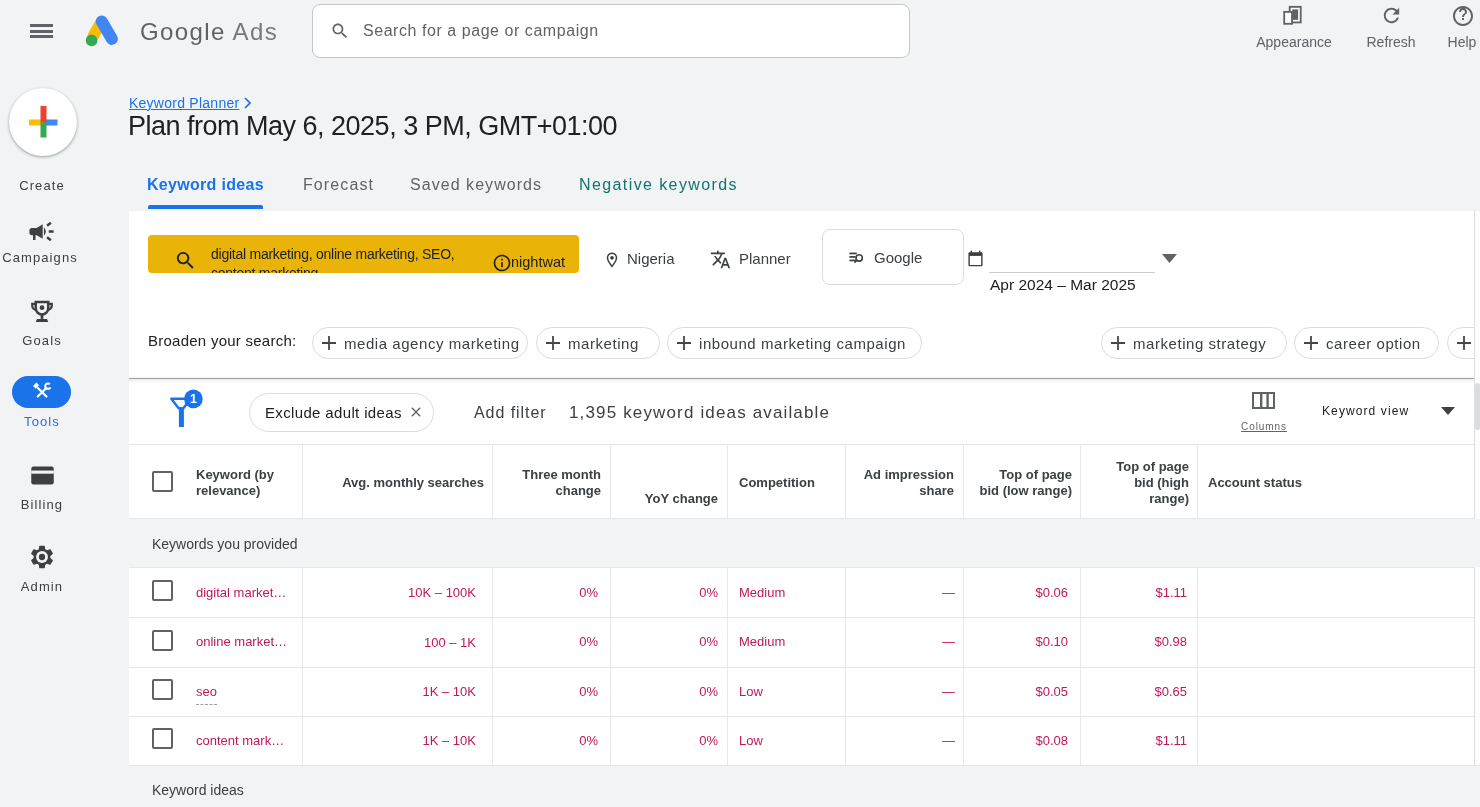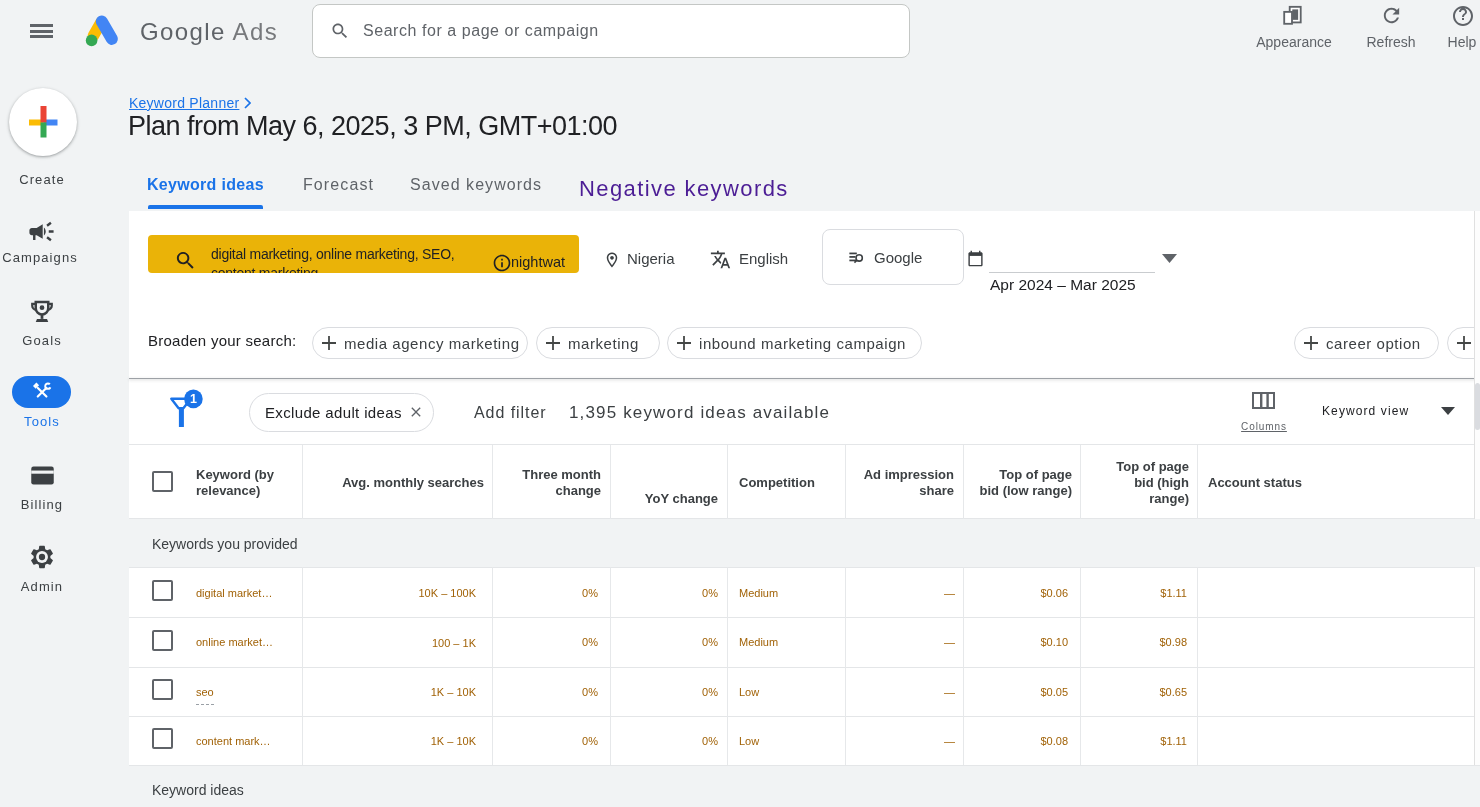--- a/index.html
+++ b/index.html
@@ -10,21 +10,21 @@
   .g8{color:#3c4043;}
   .g9{color:#202124;}
   .g6{color:#5f6368;}
   .blue{color:#1a73e8;}
   .vline{position:absolute;width:1px;background:#e6e8ea;}
   .hline{position:absolute;height:1px;background:#e4e6e8;}
   .cbx{position:absolute;width:17px;height:17px;border:2px solid #5f6368;border-radius:2px;background:#fff;}
   .chip{position:absolute;box-sizing:border-box;height:32px;border:1px solid #dadce0;border-radius:16px;background:#fff;display:flex;align-items:center;font-size:15px;letter-spacing:0.55px;color:#3c4043;padding-left:8px;white-space:nowrap;overflow:hidden;}
   .chip .pl{width:16px;height:16px;margin-right:7px;flex:none;}
   .hdrcell{position:absolute;font-size:13px;font-weight:bold;color:#3c4043;line-height:16px;}
-  .cell{position:absolute;font-size:11px;color:#a16207;line-height:18px;white-space:nowrap;}
+  .cell{position:absolute;font-size:13px;color:#be185d;line-height:18px;white-space:nowrap;}
   .toplabel{position:absolute;font-size:14px;color:#5f6368;text-align:center;}
   .navlabel{position:absolute;font-size:13px;letter-spacing:1.1px;color:#3c4043;text-align:center;width:84px;left:0;}
 </style>
 </head>
 <body>
 <div id="stage">
 
   <div class="abs white" style="left:129px;top:211px;width:1351px;height:596px;"></div>
 
   <div class="abs" style="left:30px;top:24px;width:23px;height:3px;background:#5f6368;"></div>
@@ -59,21 +59,21 @@
     </svg>
   <div class="toplabel" style="left:1444px;top:34px;width:36px;">Help</div>
 
   <div class="abs" style="left:9px;top:88px;width:68px;height:68px;border-radius:50%;background:#fff;box-shadow:0 1px 2px rgba(60,64,67,.3),0 1px 3px 1px rgba(60,64,67,.15);"></div>
   <svg class="abs" style="left:29px;top:106px;" width="29" height="32" viewBox="0 0 29 32">
     <rect x="0" y="13.5" width="14.5" height="6" fill="#fbbc04"></rect>
     <rect x="14.5" y="13.5" width="14" height="6" fill="#4285f4"></rect>
     <rect x="11.5" y="0" width="6" height="16.5" fill="#ea4335"></rect>
     <rect x="11.5" y="16.5" width="6" height="15" fill="#34a853"></rect>
   </svg>
-  <div class="navlabel" style="top:172px;">Create</div>
+  <div class="navlabel" style="top:178px;">Create</div>
 
   <svg class="abs" style="left:27px;top:217px;" width="29" height="29" viewBox="0 0 24 24">
       <path fill="#3c4043" d="M18 11v2h4v-2h-4zm-2 6.61c.96.71 2.21 1.65 3.2 2.39.4-.53.8-1.07 1.2-1.6-.99-.74-2.24-1.68-3.2-2.4-.4.54-.8 1.08-1.2 1.61zM20.4 5.6c-.4-.53-.8-1.07-1.2-1.6-.99.74-2.24 1.68-3.2 2.4.4.53.8 1.07 1.2 1.6.96-.72 2.21-1.65 3.2-2.4zM4 9c-1.1 0-2 .9-2 2v2c0 1.1.9 2 2 2h1v4h2v-4h1l5 3V6L8 9H4zm11.5 3c0-1.33-.58-2.53-1.5-3.35v6.69c.92-.81 1.5-2.02 1.5-3.34z"></path>
     </svg>
   <div class="navlabel" style="top:250px;left:-2px;">Campaigns</div>
 
   <svg class="abs" style="left:27px;top:297px;" width="30" height="30" viewBox="0 0 24 24">
     <path fill="none" stroke="#3c4043" stroke-width="2" d="M7 4h10v5a5 5 0 0 1-10 0z"></path>
     <path fill="none" stroke="#3c4043" stroke-width="1.8" d="M7 5.5H4.2V7a3.2 3.2 0 0 0 3.2 3.2M17 5.5h2.8V7a3.2 3.2 0 0 1-3.2 3.2"></path>
     <circle cx="12" cy="8.5" r="1.9" fill="#3c4043"></circle>
@@ -107,41 +107,41 @@
 
   <div class="abs" style="left:129px;top:95px;font-size:14px;letter-spacing:0.25px;"><span style="color:#1a73e8;text-decoration:underline;">Keyword Planner</span></div>
   <svg class="abs" style="left:244px;top:97px;" width="7" height="12" viewBox="0 0 7 12">
       <path d="M1 1l5 5-5 5" fill="none" stroke="#1a73e8" stroke-width="1.7"></path>
     </svg>
   <div class="abs" style="left:128px;top:111px;font-size:27px;color:#202124;letter-spacing:-0.5px;">Plan from May 6, 2025, 3 PM, GMT+01:00</div>
 
   <div class="abs" style="left:147px;top:176px;font-size:16px;color:#1a73e8;font-weight:bold;letter-spacing:0.3px;">Keyword ideas</div>
   <div class="abs" style="left:303px;top:176px;font-size:16px;color:#5f6368;letter-spacing:1.1px;">Forecast</div>
   <div class="abs" style="left:410px;top:176px;font-size:16px;color:#5f6368;letter-spacing:1.05px;">Saved keywords</div>
-  <div class="abs" style="left:579px;top:176px;font-size:22px;color:#4c1d95;letter-spacing:1.4px;">Negative keywords</div>
+  <div class="abs" style="left:579px;top:176px;font-size:16px;color:#0f766e;letter-spacing:1.4px;">Negative keywords</div>
   <div class="abs" style="left:148px;top:205px;width:115px;height:4px;background:#1a73e8;border-radius:2px 2px 0 0;"></div>
 
   <div class="abs" style="left:148px;top:235px;width:431px;height:38px;background:#eab308;border-radius:4px;overflow:hidden;">
     <svg style="position:absolute;left:26px;top:14px;" width="23" height="23" viewBox="0 0 24 24">
         <path fill="#202124" d="M15.5 14h-.79l-.28-.27C15.41 12.59 16 11.11 16 9.5 16 5.91 13.09 3 9.5 3S3 5.91 3 9.5 5.91 16 9.5 16c1.61 0 3.09-.59 4.23-1.57l.27.28v.79l5 4.99L20.49 19l-4.99-5zm-6 0C7.01 14 5 11.99 5 9.5S7.01 5 9.5 5 14 7.01 14 9.5 11.99 14 9.5 14z"></path>
       </svg>
     <div style="position:absolute;left:63px;top:10px;font-size:14px;line-height:19px;color:#202124;letter-spacing:-0.25px;">digital marketing, online marketing, SEO,<br>content marketing</div>
     <svg style="position:absolute;left:344px;top:18px;" width="20" height="20" viewBox="0 0 24 24">
         <path fill="#202124" d="M12 2C6.48 2 2 6.48 2 12s4.48 10 10 10 10-4.48 10-10S17.52 2 12 2zm0 18c-4.41 0-8-3.59-8-8s3.59-8 8-8 8 3.59 8 8-3.59 8-8 8zm-1-11h2V7h-2v2zm0 8h2v-6h-2v6z"></path>
       </svg>
     <div style="position:absolute;left:363px;top:19px;font-size:14.5px;color:#202124;">nightwat</div>
   </div>
   <svg class="abs" style="left:603px;top:249px;" width="18" height="22" viewBox="0 0 24 24">
       <path fill="#3c4043" d="M12 2C8.13 2 5 5.13 5 9c0 5.25 7 13 7 13s7-7.75 7-13c0-3.87-3.13-7-7-7zm0 16.88C10.07 16.45 7 12.38 7 9c0-2.76 2.24-5 5-5s5 2.24 5 5c0 3.38-3.07 7.45-5 9.88zM12 6.5c-1.38 0-2.5 1.12-2.5 2.5s1.12 2.5 2.5 2.5 2.5-1.12 2.5-2.5S13.38 6.5 12 6.5z"></path>
     </svg>
   <div class="abs g8" style="left:627px;top:250px;font-size:15px;">Nigeria</div>
   <svg class="abs" style="left:710px;top:249px;" width="21" height="21" viewBox="0 0 24 24">
       <path fill="#3c4043" d="M12.87 15.07l-2.54-2.51.03-.03c1.74-1.94 2.98-4.17 3.71-6.53H17V4h-7V2H8v2H1v1.99h11.17C11.5 7.92 10.44 9.75 9 11.35 8.07 10.32 7.3 9.19 6.69 8h-2c.73 1.63 1.73 3.17 2.98 4.56l-5.09 5.02L4 19l5-5 3.11 3.11.76-2.04zM18.5 10h-2L12 22h2l1.12-3h4.75L21 22h2l-4.5-12zm-2.62 7l1.62-4.33L19.12 17h-3.24z"></path>
     </svg>
-  <div class="abs g8" style="left:739px;top:250px;font-size:15px;">English</div>
+  <div class="abs g8" style="left:739px;top:250px;font-size:15px;">Planner</div>
   <div class="abs" style="left:822px;top:229px;width:142px;height:56px;box-sizing:border-box;background:#fff;border:1px solid #dadce0;border-radius:8px;"></div>
   <svg class="abs" style="left:845px;top:248px;" width="21" height="21" viewBox="0 0 24 24">
     <rect x="5" y="5.2" width="8.5" height="2" fill="#3c4043"></rect>
     <rect x="5" y="9.2" width="7" height="2" fill="#3c4043"></rect>
     <rect x="5" y="13.2" width="8.5" height="2" fill="#3c4043"></rect>
     <circle cx="16.2" cy="11.4" r="3.6" fill="none" stroke="#3c4043" stroke-width="1.8"></circle>
     <path d="M13.6 13.9 L10.8 16.7" stroke="#3c4043" stroke-width="1.8"></path>
   </svg>
   <div class="abs g8" style="left:874px;top:249px;font-size:15px;">Google</div>
   <svg class="abs" style="left:967px;top:250px;" width="17" height="17" viewBox="0 0 24 24">
@@ -157,20 +157,23 @@
   <div class="abs g9" style="left:148px;top:332px;font-size:15px;letter-spacing:0.25px;">Broaden your search:</div>
   <div class="chip" style="left:312px;top:327px;width:216px;"><svg class="pl" viewBox="0 0 16 16">
         <path d="M7.1 1h1.8v6.1H15v1.8H8.9V15H7.1V8.9H1V7.1h6.1z" fill="#444746"></path>
       </svg>media agency marketing</div>
   <div class="chip" style="left:536px;top:327px;width:124px;"><svg class="pl" viewBox="0 0 16 16">
         <path d="M7.1 1h1.8v6.1H15v1.8H8.9V15H7.1V8.9H1V7.1h6.1z" fill="#444746"></path>
       </svg>marketing</div>
   <div class="chip" style="left:667px;top:327px;width:255px;"><svg class="pl" viewBox="0 0 16 16">
         <path d="M7.1 1h1.8v6.1H15v1.8H8.9V15H7.1V8.9H1V7.1h6.1z" fill="#444746"></path>
       </svg>inbound marketing campaign</div>
+  <div class="chip" style="left:1101px;top:327px;width:186px;"><svg class="pl" viewBox="0 0 16 16">
+        <path d="M7.1 1h1.8v6.1H15v1.8H8.9V15H7.1V8.9H1V7.1h6.1z" fill="#444746"></path>
+      </svg>marketing strategy</div>
   <div class="chip" style="left:1294px;top:327px;width:145px;"><svg class="pl" viewBox="0 0 16 16">
         <path d="M7.1 1h1.8v6.1H15v1.8H8.9V15H7.1V8.9H1V7.1h6.1z" fill="#444746"></path>
       </svg>career option</div>
   <div class="chip" style="left:1447px;top:327px;width:60px;">
       <svg class="pl" viewBox="0 0 16 16">
         <path d="M7.1 1h1.8v6.1H15v1.8H8.9V15H7.1V8.9H1V7.1h6.1z" fill="#444746"></path>
       </svg>
     </div>
 
   <div class="abs" style="left:129px;top:378px;width:1351px;height:1px;background:#9da1a6;box-shadow:0 1px 3px rgba(60,64,67,.32);"></div>

